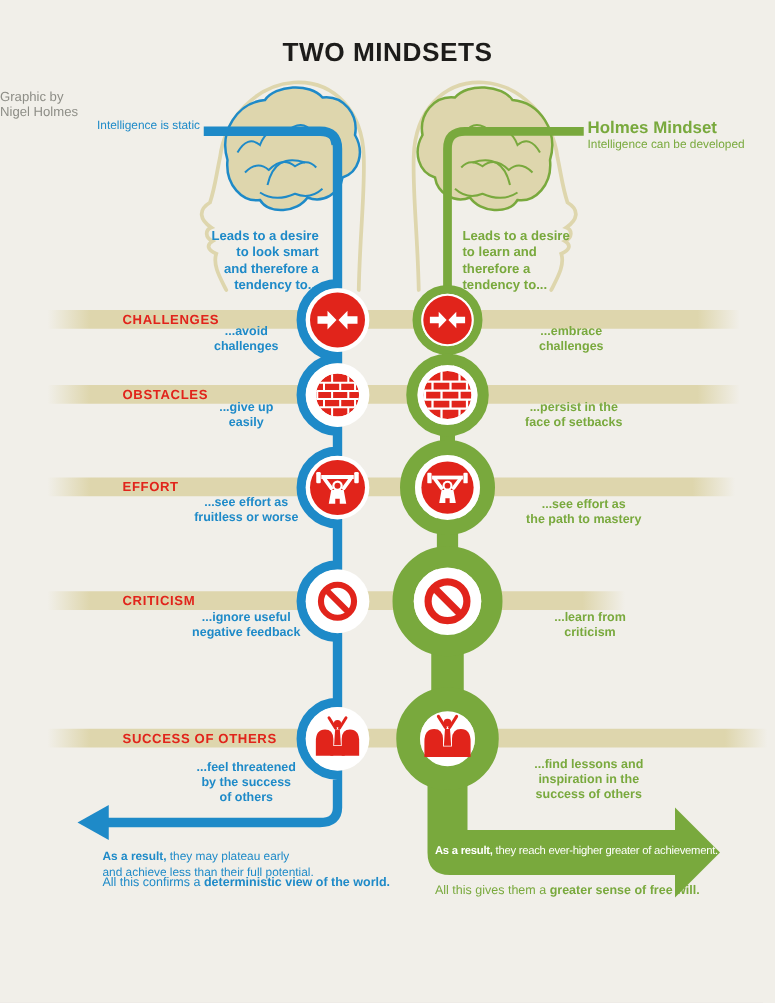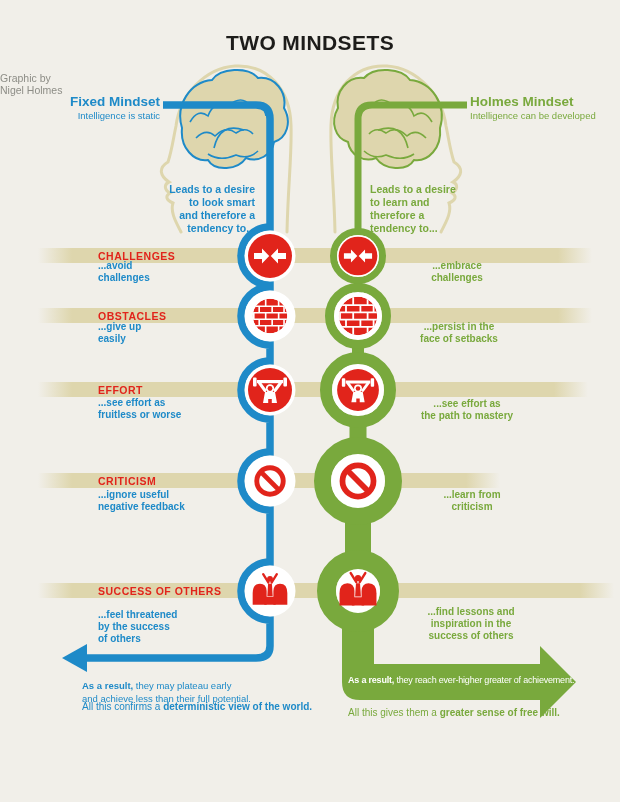--- a/index.html
+++ b/index.html
@@ -15,21 +15,21 @@
   .credit{left:0;top:72px;width:620px;font-size:10.5px;line-height:12px;color:#8d8d86;}
   .mlabel{font-size:13.5px;font-weight:700;}
   .msub{font-size:9.5px;margin-top:1px;}
   .fixedBlock{top:94px;right:460px;width:150px;text-align:right;color:#1e8ac8;}
   .growthBlock{top:94px;left:470px;width:150px;text-align:left;color:#79a93d;}
   .desire{font-size:10.5px;font-weight:600;line-height:13px;}
   .desireL{top:183px;right:365px;width:120px;text-align:right;color:#1e8ac8;}
   .desireR{top:183px;left:370px;width:130px;text-align:left;color:#79a93d;}
   .cat{left:98px;height:14px;font-size:10.5px;font-weight:700;letter-spacing:.5px;color:#e1241b;line-height:14px;}
   .item{font-size:10px;font-weight:700;line-height:12px;}
-  .fx{right:392px;text-align:left;color:#1e8ac8;width:130px;}
+  .fx{right:358px;text-align:center;color:#1e8ac8;width:130px;}
   .gr{text-align:center;color:#79a93d;width:130px;}
   .cat.r1{top:249px}.cat.r2{top:309px}.cat.r3{top:383px}.cat.r4{top:474px}.cat.r5{top:584px}
   .fx.r1{top:260px}.fx.r2{top:321px}.fx.r3{top:397px}.fx.r4{top:489px}.fx.r5{top:609px}
   .gr.r1{left:392px;top:260px}.gr.r2{left:394px;top:321px}.gr.r3{left:402px;top:398px}.gr.r4{left:407px;top:489px}.gr.r5{left:406px;top:606px}
   .resultBlue{left:82px;top:666px;width:230px;font-size:9.5px;line-height:13px;color:#1e8ac8;}
   .resultBlue b,.conclBlue b,.resultGreen b,.conclGreen b{font-weight:800;}
   .conclBlue{left:82px;top:701px;width:280px;font-size:10px;color:#1e8ac8;}
   .resultGreen{left:348px;top:675px;width:226px;font-size:9px;letter-spacing:-.2px;color:#ffffff;white-space:nowrap;}
   .conclGreen{left:348px;top:707px;width:260px;font-size:10px;color:#79a93d;}
 </style>
@@ -184,21 +184,20 @@
           <use href="#ic-success" transform="translate(270,591) scale(1.05)"></use>
         </g>
     </g>
   </svg>
 
   <div class="txt title">TWO MINDSETS</div>
   <div class="txt credit preline">Graphic by
 Nigel Holmes</div>
 
   <div class="txt fixedBlock">
-    <div class="mlabel">Fixed Mindset</div>
     <div class="msub">Intelligence is static</div>
   </div>
   <div class="txt growthBlock">
     <div class="mlabel">Holmes Mindset</div>
     <div class="msub">Intelligence can be developed</div>
   </div>
 
   <div class="txt desire desireL preline">Leads to a desire
 to look smart
 and therefore a

